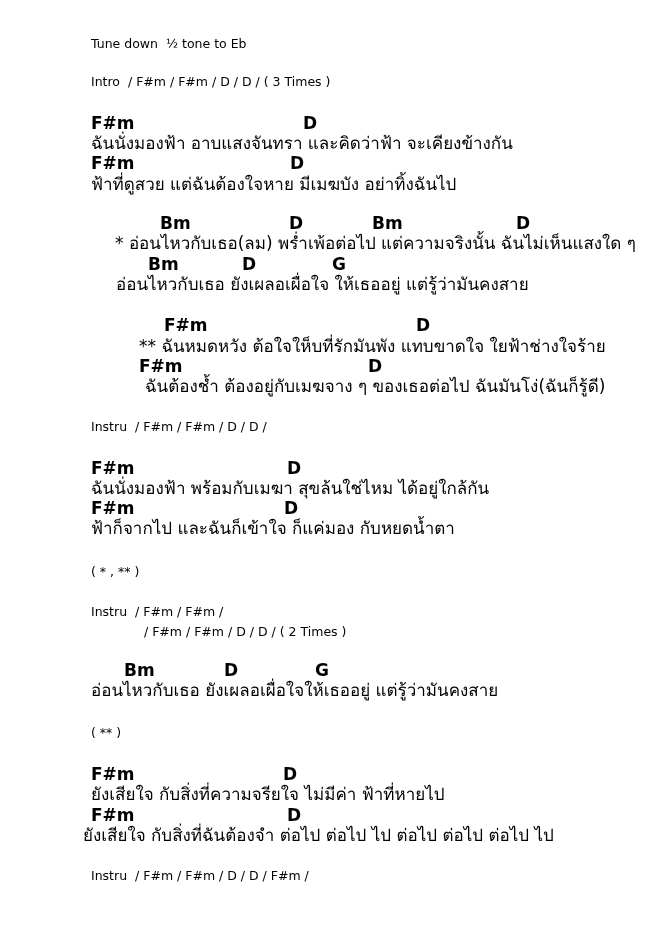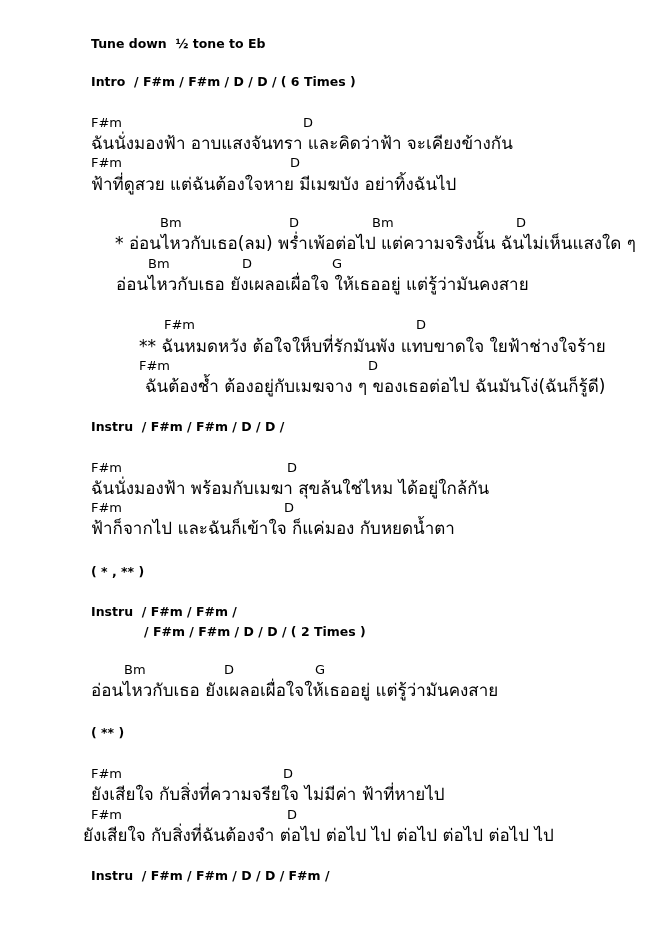--- a/index.html
+++ b/index.html
@@ -1,29 +1,29 @@
 <!DOCTYPE html>
 <html><head>
   <meta charset="utf-8">
   <style>
     html, body { margin: 0; padding: 0; background: #ffffff; }
     body { width: 670px; height: 926px; position: relative; overflow: hidden;
            font-family: "DejaVu Sans", "Liberation Sans", sans-serif; color: #000; }
     .ln { position: absolute; white-space: pre; line-height: 16px; }
-    .chord { font-weight: normal; font-size: 13px; }
+    .chord { font-weight: bold; font-size: 17px; }
     .lyric { font-size: 17px; }
-    .hdr { font-weight: bold; font-size: 12.5px; }
+    .hdr { font-weight: normal; font-size: 12.5px; }
   </style>
 </head>
 <body>
 
 <div>
 
   <div class="ln hdr" style="left:91px;top:36px">Tune down  ½ tone to Eb</div>
-  <div class="ln hdr" style="left:91px;top:74px">Intro  / F#m / F#m / D / D / ( 6 Times )</div>
+  <div class="ln hdr" style="left:91px;top:74px">Intro  / F#m / F#m / D / D / ( 3 Times )</div>
 
   <div class="ln chord" style="left:91px;top:115px">F#m</div>
   <div class="ln chord" style="left:303px;top:115px">D</div>
   <div class="ln lyric" style="left:91px;top:135px">ฉันนั่งมองฟ้า อาบแสงจันทรา และคิดว่าฟ้า จะเคียงข้างกัน</div>
   <div class="ln chord" style="left:91px;top:155px">F#m</div>
   <div class="ln chord" style="left:290px;top:155px">D</div>
   <div class="ln lyric" style="left:91px;top:176px">ฟ้าที่ดูสวย แต่ฉันต้องใจหาย มีเมฆบัง อย่าทิ้งฉันไป</div>
 
   <div class="ln chord" style="left:160px;top:215px">Bm</div>
   <div class="ln chord" style="left:289px;top:215px">D</div>

